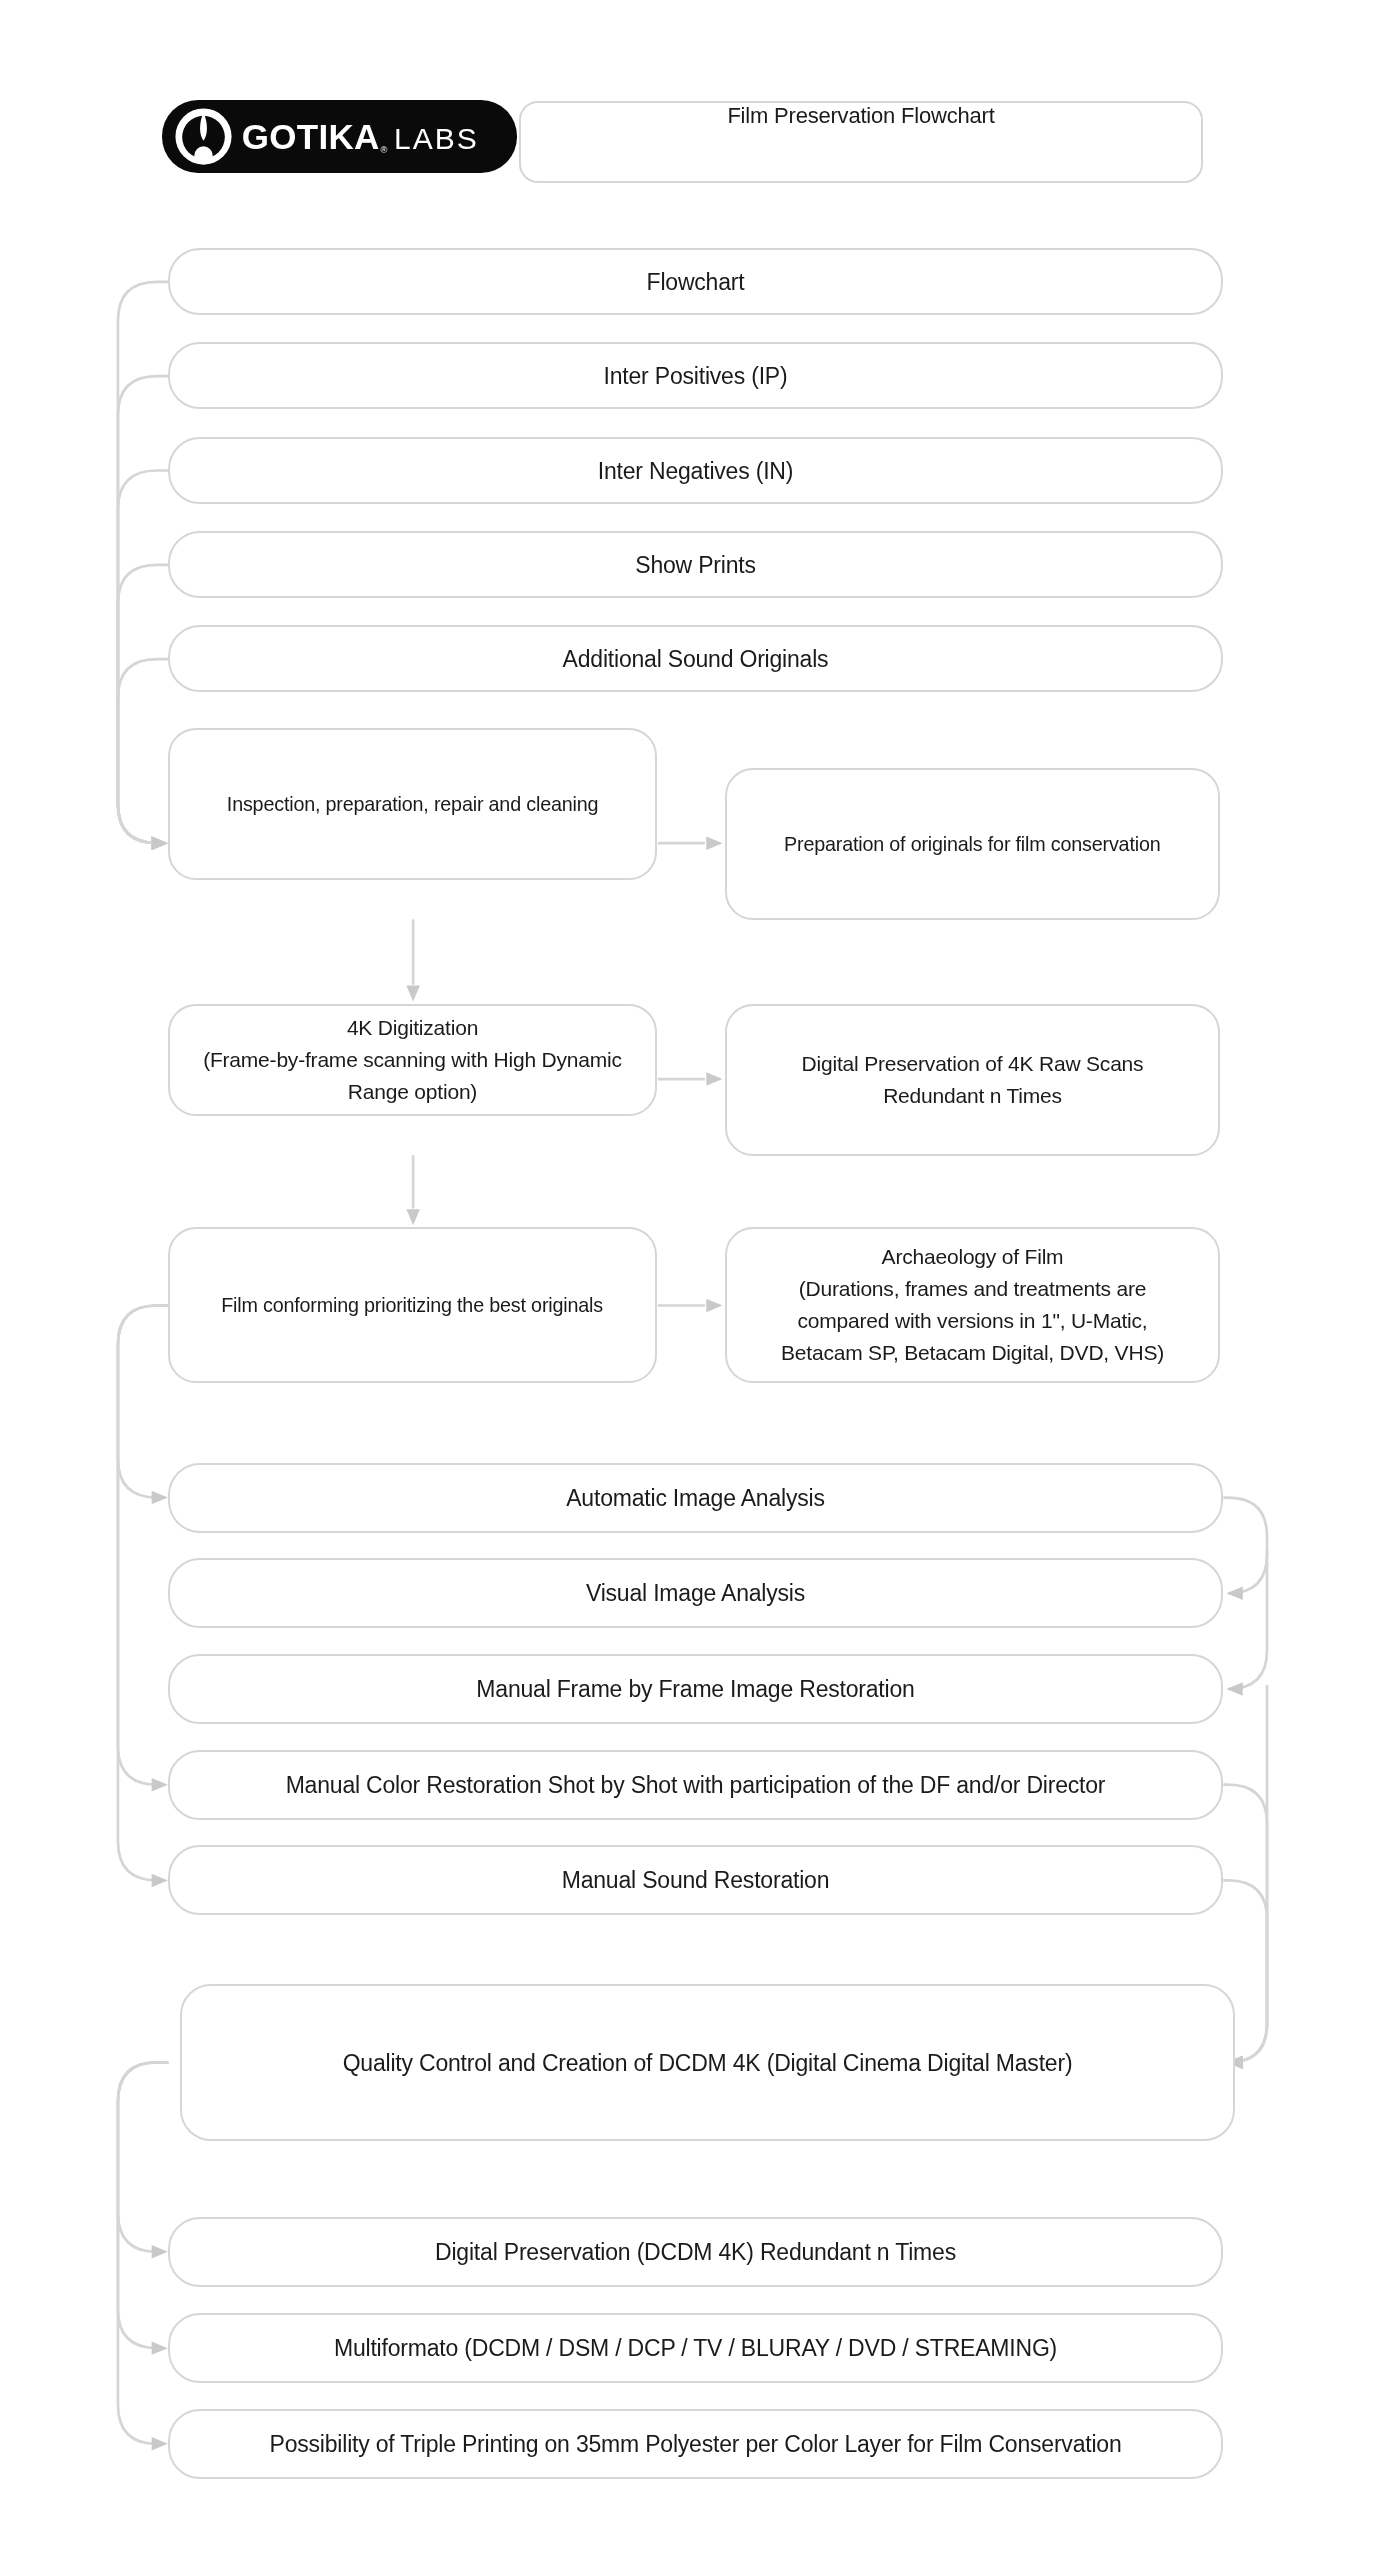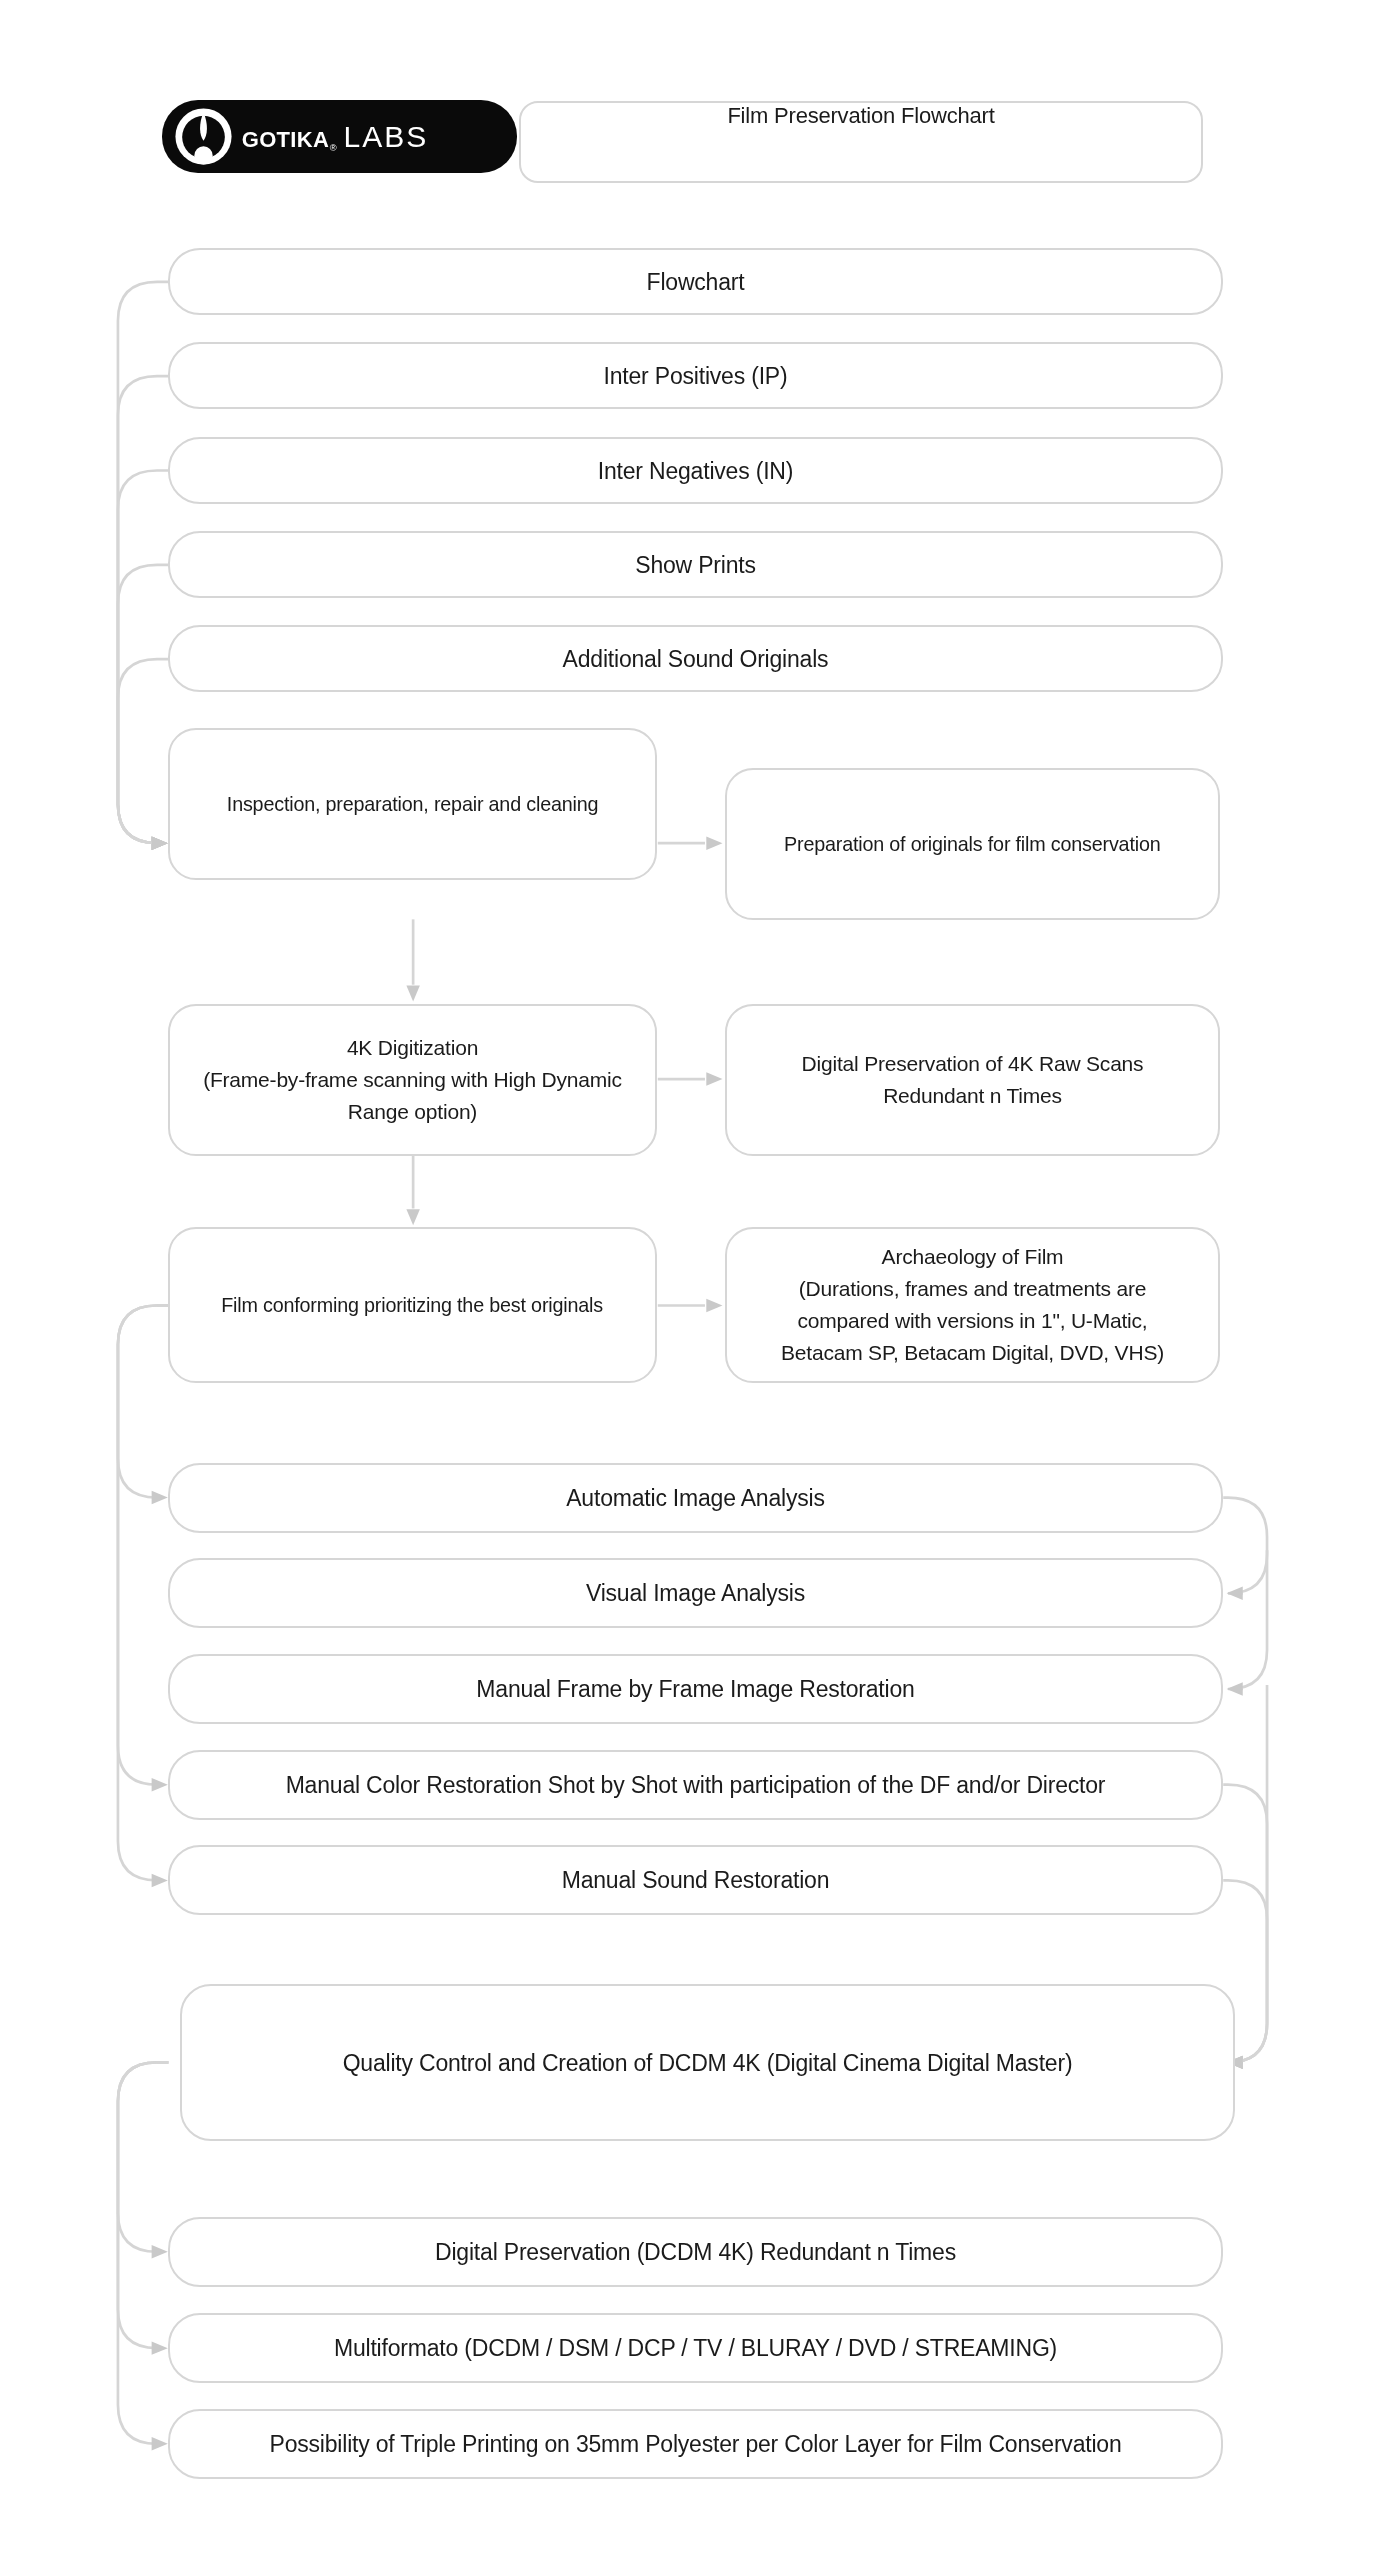--- a/index.html
+++ b/index.html
@@ -33,42 +33,42 @@
   .ml{white-space:pre-line;padding:0 12px;}
   .sq1l{white-space:nowrap;transform:scaleX(0.94);transform-origin:center;}
   
   #n-negatives{top:248px;}
   #n-inter-positives{top:342px;}
   #n-inter-negatives{top:437px;}
   #n-show-prints{top:531px;}
   #n-additional-sound{top:625px;}
   #n-inspection{top:728px;height:152px;}
   #n-preparation{top:768px;height:152px;}
-  #n-digitization-4k{top:1004px;height:152px;justify-content:center;}
+  #n-digitization-4k{top:1004px;height:112px;justify-content:center;}
   #n-dig-pres-raw{top:1004px;height:152px;}
   #n-film-conforming{top:1227px;height:156px;}
   #n-archaeology{top:1227px;height:156px;}
   #n-automatic-analysis{top:1463px;}
   #n-visual-analysis{top:1558px;}
   #n-manual-frame{top:1654px;}
   #n-manual-color{top:1750px;}
   #n-manual-sound{top:1845px;}
   #n-quality-control{top:1984px;height:157px;border-radius:31px;font-size:23px;white-space:nowrap;width:1055px;left:180px;}
   #n-dig-pres-dcdm{top:2217px;}
   #n-multiformato{top:2313px;}
   #n-triple-printing{top:2409px;}
   
   .logo{
     position:absolute;left:162px;top:100px;width:355px;height:73px;
     background:#0a0a0a;border-radius:36px;
     display:flex;align-items:center;
   }
   .logo-icon{margin-left:10.8px;width:61px;height:61px;flex:0 0 auto;}
   .logo-text{display:flex;align-items:baseline;margin-left:8px;}
-  .brand-bold{color:#ffffff;font-weight:700;font-size:22px;letter-spacing:0.3px;}
+  .brand-bold{color:#ffffff;font-weight:700;font-size:35px;letter-spacing:0.3px;}
   .reg-mark{color:#ffffff;font-size:9.4px;position:relative;top:4px;margin-left:0.7px;}
   .brand-light{color:#ffffff;font-weight:400;font-size:30px;letter-spacing:2px;margin-left:6.7px;}
   .title-box{
     position:absolute;left:519px;top:101px;width:684px;height:82px;
     box-sizing:border-box;border:2px solid #d6d6d6;border-radius:19px;
     display:flex;align-items:flex-start;justify-content:center;
     font-size:22px;color:#1b1b1b;letter-spacing:-0.2px;
   }
 </style>
 </head>

